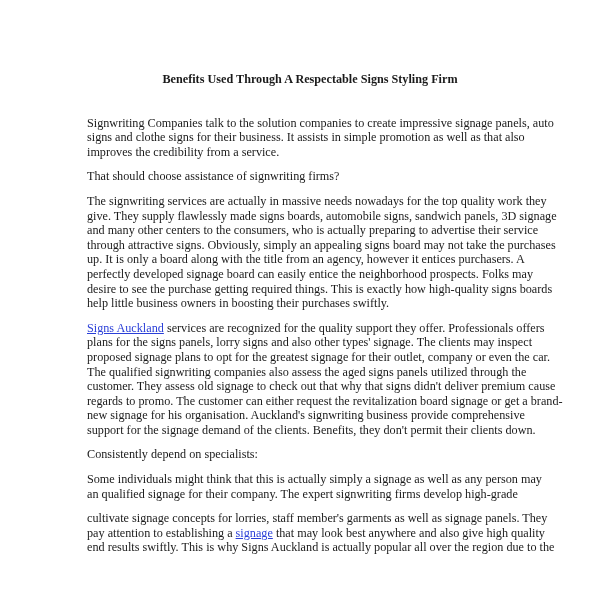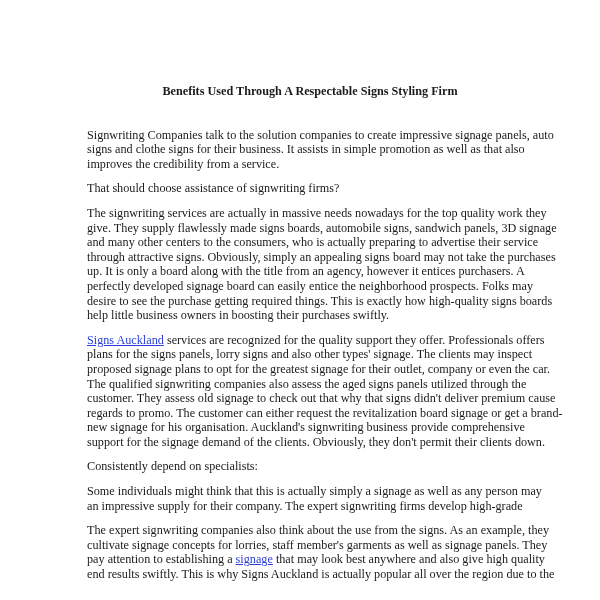--- a/index.html
+++ b/index.html
@@ -20,21 +20,21 @@
       left: 71px;
       top: 68px;
       width: 470px;
       font-size: 12.2px;
       line-height: 14.6px;
     }
     .title {
       font-weight: bold;
       text-align: center;
       font-size: 12.2px;
-      margin: 16px 0 29px 0;
+      margin: 4px 0 29px 0;
       padding-left: 8px;
     }
     p {
       margin: 0 0 10px 16px;
       white-space: normal;
     }
     .line {
       display: block;
       white-space: nowrap;
     }
@@ -71,31 +71,30 @@
   </p>
 
   <p>
     <span class="line"><a class="link" href="#" style="color: rgb(42, 63, 216);">Signs Auckland</a><span> services are recognized for the quality support they offer. Professionals offers</span></span>
     <span class="line">plans for the signs panels, lorry signs and also other types' signage. The clients may inspect</span>
     <span class="line">proposed signage plans to opt for the greatest signage for their outlet, company or even the car.</span>
     <span class="line">The qualified signwriting companies also assess the aged signs panels utilized through the</span>
     <span class="line">customer. They assess old signage to check out that why that signs didn't deliver premium cause</span>
     <span class="line">regards to promo. The customer can either request the revitalization board signage or get a brand-</span>
     <span class="line">new signage for his organisation. Auckland's signwriting business provide comprehensive</span>
-    <span class="line">support for the signage demand of the clients. Obviously, they don't permit their clients down.</span>
+    <span class="line">support for the signage demand of the clients. Benefits, they don't permit their clients down.</span>
   </p>
 
   <p>
     <span class="line">Consistently depend on specialists:</span>
   </p>
 
   <p>
     <span class="line">Some individuals might think that this is actually simply a signage as well as any person may</span>
-    <span class="line">an impressive supply for their company. The expert signwriting firms develop high-grade</span>
+    <span class="line">an qualified signage for their company. The expert signwriting firms develop high-grade</span>
   </p>
 
   <p>
-    <span class="line">The expert signwriting companies also think about the use from the signs. As an example, they</span>
     <span class="line">cultivate signage concepts for lorries, staff member's garments as well as signage panels. They</span>
     <span class="line"><span>pay attention to establishing a </span><a class="link" href="#" style="color: rgb(42, 63, 216);">signage</a><span> that may look best anywhere and also give high quality</span></span>
     <span class="line">end results swiftly. This is why Signs Auckland is actually popular all over the region due to the</span>
   </p>
 </div>
 
 </body></html>

